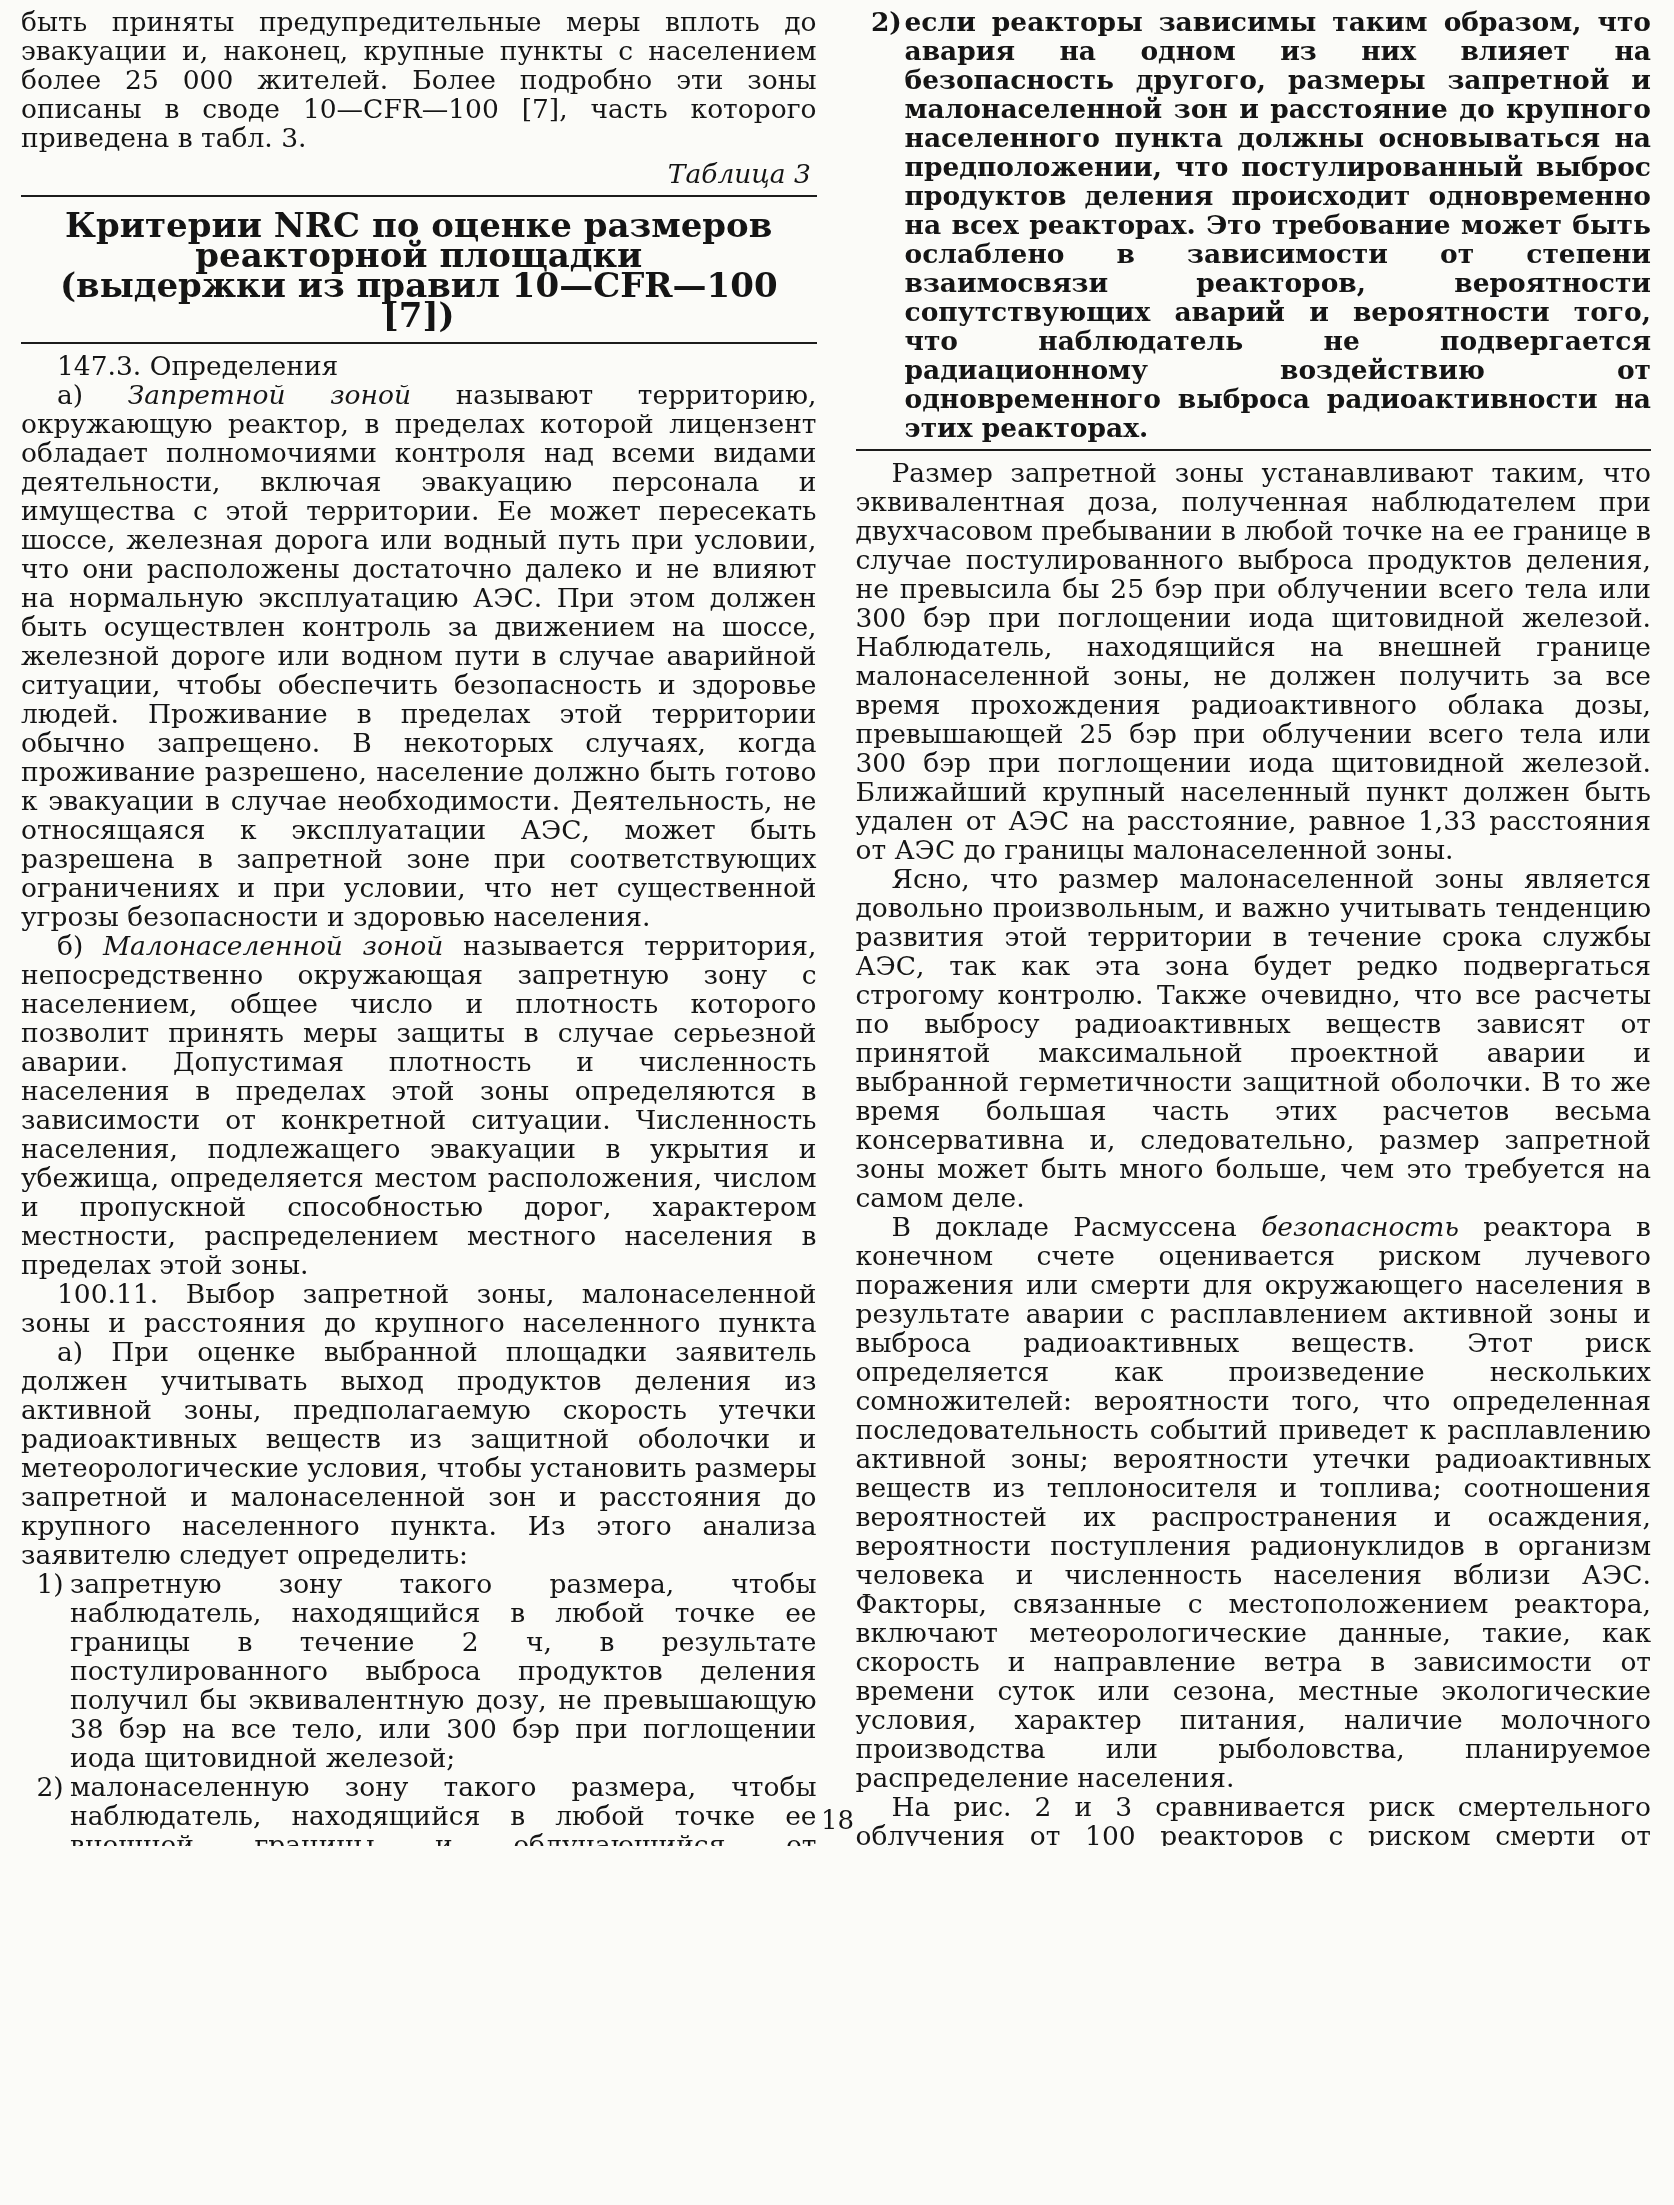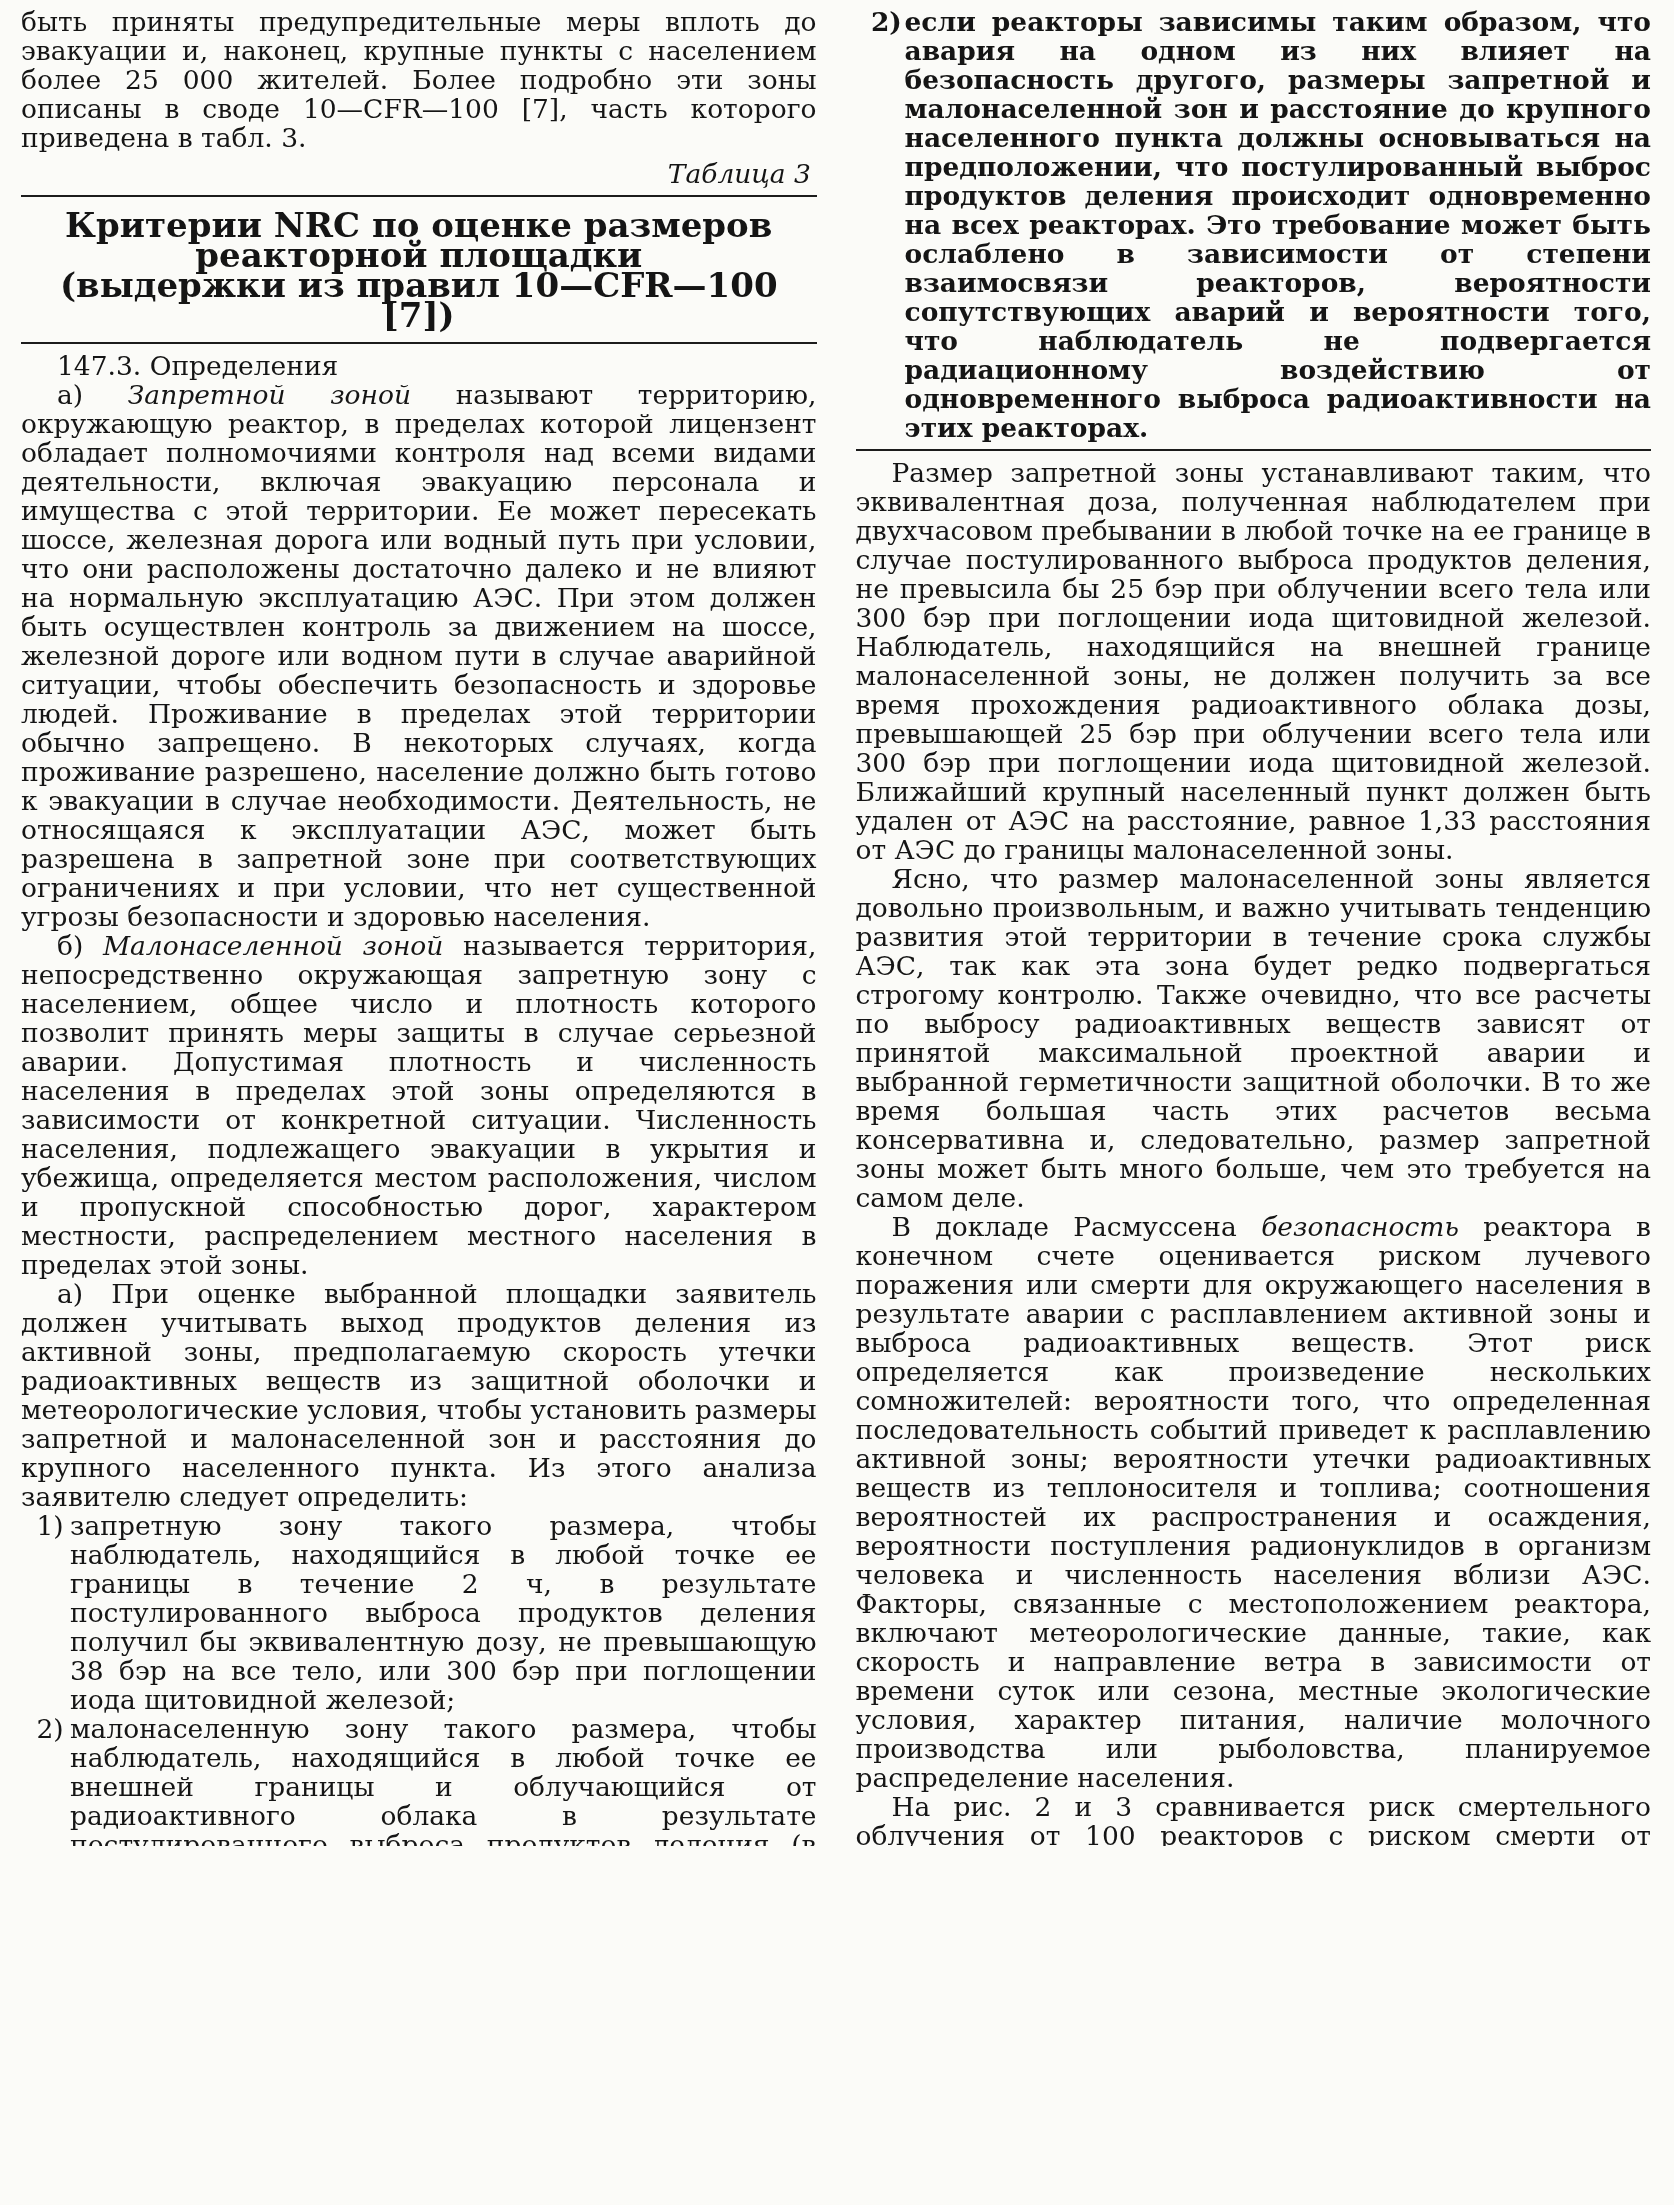--- a/index.html
+++ b/index.html
@@ -50,28 +50,30 @@
     <div class="col">
         <div class="block p noindent"><span>быть приняты предупредительные меры вплоть до эвакуации и, наконец, крупные пункты с населением более 25 000 жителей. Более подробно эти зоны описаны в своде 10—CFR—100 [7], часть которого приведена в табл. 3.</span></div>
         <div class="block label"><i>Таблица 3</i></div>
         <div class="block rule"></div>
         <div class="block title"><b>Критерии NRC по оценке размеров реакторной площадки
 (выдержки из правил 10—CFR—100 [7])</b></div>
         <div class="block rule"></div>
         <div class="block p"><span>147.3. Определения</span></div>
         <div class="block p"><span>а) </span><i>Запретной зоной</i><span> называют территорию, окружающую реактор, в пределах которой лицензент обладает полномочиями контроля над всеми видами деятельности, включая эвакуацию персонала и имущества с этой территории. Ее может пересекать шоссе, железная дорога или водный путь при условии, что они расположены достаточно далеко и не влияют на нормальную эксплуатацию АЭС. При этом должен быть осуществлен контроль за движением на шоссе, железной дороге или водном пути в случае аварийной ситуации, чтобы обеспечить безопасность и здоровье людей. Проживание в пределах этой территории обычно запрещено. В некоторых случаях, когда проживание разрешено, население должно быть готово к эвакуации в случае необходимости. Деятельность, не относящаяся к эксплуатации АЭС, может быть разрешена в запретной зоне при соответствующих ограничениях и при условии, что нет существенной угрозы безопасности и здоровью населения.</span></div>
         <div class="block p"><span>б) </span><i>Малонаселенной зоной</i><span> называется территория, непосредственно окружающая запретную зону с населением, общее число и плотность которого позволит принять меры защиты в случае серьезной аварии. Допустимая плотность и численность населения в пределах этой зоны определяются в зависимости от конкретной ситуации. Численность населения, подлежащего эвакуации в укрытия и убежища, определяется местом расположения, числом и пропускной способностью дорог, характером местности, распределением местного населения в пределах этой зоны.</span></div>
+        <div class="block p spread"><span>100.11. Выбор запретной зоны, малонаселенной зоны и расстояния до крупного населенного пункта</span></div>
         <div class="block p"><span>а) При оценке выбранной площадки заявитель должен учитывать выход продуктов деления из активной зоны, предполагаемую скорость утечки радиоактивных веществ из защитной оболочки и метеорологические условия, чтобы установить размеры запретной и малонаселенной зон и расстояния до крупного населенного пункта. Из этого анализа заявителю следует определить:</span></div>
         <div class="block li"><span class="marker">1)</span><span>запретную зону такого размера, чтобы наблюдатель, находящийся в любой точке ее границы в течение 2 ч, в результате постулированного выброса продуктов деления получил бы эквивалентную дозу, не превышающую 38 бэр на все тело, или 300 бэр при поглощении иода щитовидной железой;</span></div>
         <div class="block li"><span class="marker">2)</span><span>малонаселенную зону такого размера, чтобы наблюдатель, находящийся в любой точке ее внешней границы и облучающийся от радиоактивного облака в результате постулированного выброса продуктов деления (в течение всего периода его прохода), получил бы эквивалентную дозу, не превышающую 25 бэр на все тело или 300 бэр при поглощении иода щитовидной железой;</span></div>
         <div class="block li"><span class="marker">3)</span><span>расстояние до населенного пункта должно быть не менее 1,33 расстояния от реактора до внешней границы малонаселенной зоны. Должно быть установлено распределение населения в пределах крупного населенного пункта. Для больших городов могут потребоваться большие расстояния, чтобы не получить большой коллективной дозы.</span></div>
       </div>
     <div class="col">
         <div class="block li bold"><span class="marker">2)</span><span>если реакторы зависимы таким образом, что авария на одном из них влияет на безопасность другого, размеры запретной и малонаселенной зон и расстояние до крупного населенного пункта должны основываться на предположении, что постулированный выброс продуктов деления происходит одновременно на всех реакторах. Это требование может быть ослаблено в зависимости от степени взаимосвязи реакторов, вероятности сопутствующих аварий и вероятности того, что наблюдатель не подвергается радиационному воздействию от одновременного выброса радиоактивности на этих реакторах.</span></div>
         <div class="block rule"></div>
         <div class="block p"><span>Размер запретной зоны устанавливают таким, что эквивалентная доза, полученная наблюдателем при двухчасовом пребывании в любой точке на ее границе в случае постулированного выброса продуктов деления, не превысила бы 25 бэр при облучении всего тела или 300 бэр при поглощении иода щитовидной железой. Наблюдатель, находящийся на внешней границе малонаселенной зоны, не должен получить за все время прохождения радиоактивного облака дозы, превышающей 25 бэр при облучении всего тела или 300 бэр при поглощении иода щитовидной железой. Ближайший крупный населенный пункт должен быть удален от АЭС на расстояние, равное 1,33 расстояния от АЭС до границы малонаселенной зоны.</span></div>
         <div class="block p"><span>Ясно, что размер малонаселенной зоны является довольно произвольным, и важно учитывать тенденцию развития этой территории в течение срока службы АЭС, так как эта зона будет редко подвергаться строгому контролю. Также очевидно, что все расчеты по выбросу радиоактивных веществ зависят от принятой максимальной проектной аварии и выбранной герметичности защитной оболочки. В то же время большая часть этих расчетов весьма консервативна и, следовательно, размер запретной зоны может быть много больше, чем это требуется на самом деле.</span></div>
         <div class="block p"><span>В докладе Расмуссена </span><i>безопасность</i><span> реактора в конечном счете оценивается риском лучевого поражения или смерти для окружающего населения в результате аварии с расплавлением активной зоны и выброса радиоактивных веществ. Этот риск определяется как произведение нескольких сомножителей: вероятности того, что определенная последовательность событий приведет к расплавлению активной зоны; вероятности утечки радиоактивных веществ из теплоносителя и топлива; соотношения вероятностей их распространения и осаждения, вероятности поступления радионуклидов в организм человека и численность населения вблизи АЭС. Факторы, связанные с местоположением реактора, включают метеорологические данные, такие, как скорость и направление ветра в зависимости от времени суток или сезона, местные экологические условия, характер питания, наличие молочного производства или рыболовства, планируемое распределение населения.</span></div>
         <div class="block p"><span>На рис. 2 и 3 сравнивается риск смертельного облучения от 100 реакторов с риском смерти от естественных причин и деятельности человека. Приняты типичные для существующих в США водо-водяных реакторов условия при довольно пессимистических предположениях в отношении утечки радионуклидов за пределы АЭС в случае расплавления активной зоны. Как видно из этих рисунков, риск погибнуть от падения метеорита примерно равен риску смертельного лучевого поражения от реакторов. В то время как эти результаты несомненно успокаивают общественность, такой анализ не облегчает выбора площадки для определенной АЭС; только подтверждается, что существующие приближения в запас</span></div>
       </div>
   </div>
+  <div class="footer">18</div>
 </div>
 
 
 </body></html>

